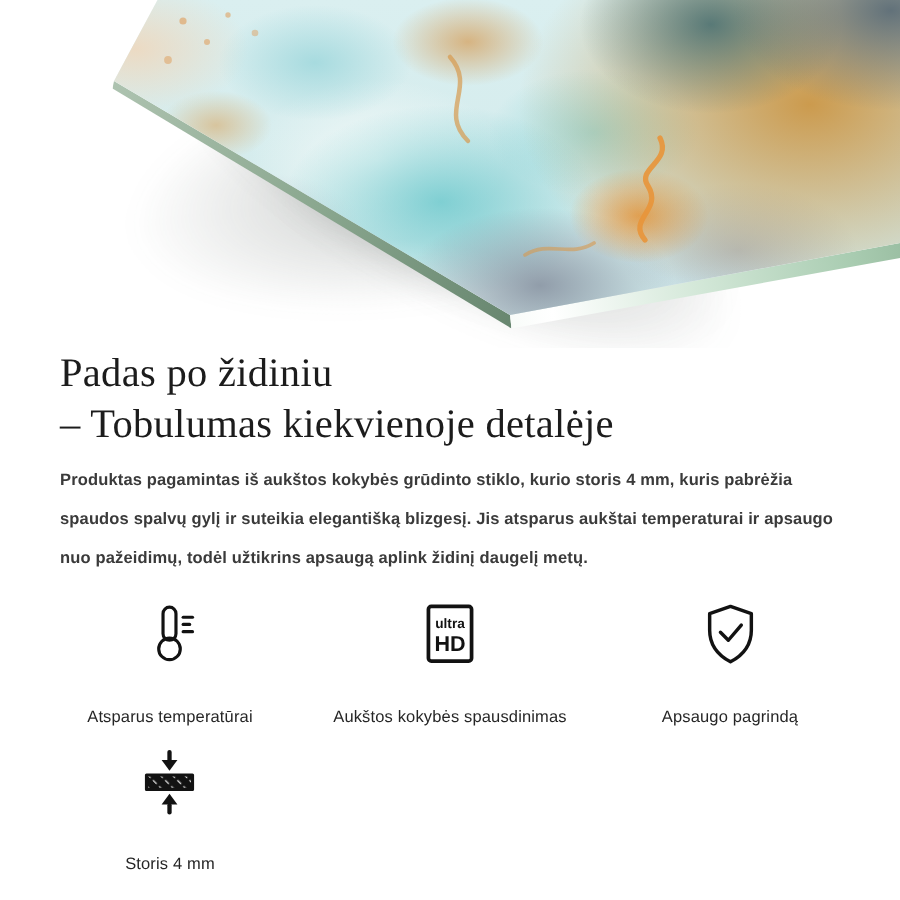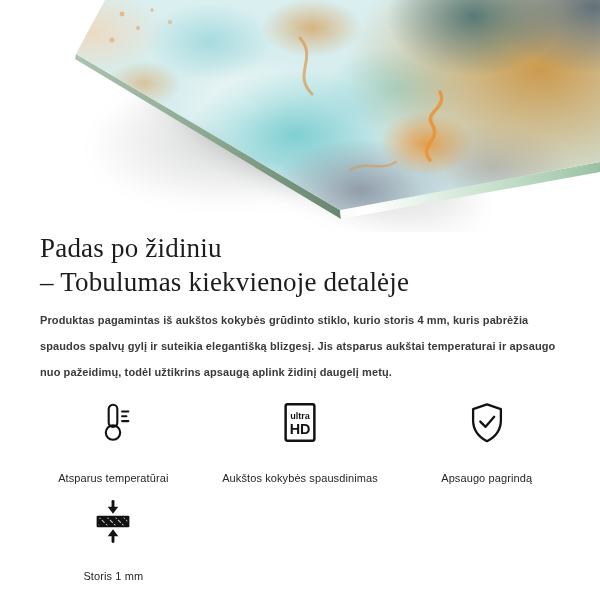--- a/index.html
+++ b/index.html
@@ -151,17 +151,17 @@
               <rect width="3" height="6" fill="#121212"></rect>
             </pattern>
           </defs>
           <line x1="24" y1="3.5" x2="24" y2="8.5" stroke-width="3"></line>
           <path d="M18.5 9 L29.5 9 L24 16.5 Z" fill="#121212" stroke="none"></path>
           <rect x="8" y="19.5" width="32" height="10" fill="url(#hatch)" stroke-width="2.2"></rect>
           <path d="M18.5 40 L29.5 40 L24 32.5 Z" fill="#121212" stroke="none"></path>
           <line x1="24" y1="40.5" x2="24" y2="45.5" stroke-width="3"></line>
         </svg>
       </div>
-      <div class="feature-label">Storis 1 mm</div>
+      <div class="feature-label">Storis 4 mm</div>
     </div>
 
   </div>
 </div>
 
 </body></html>

